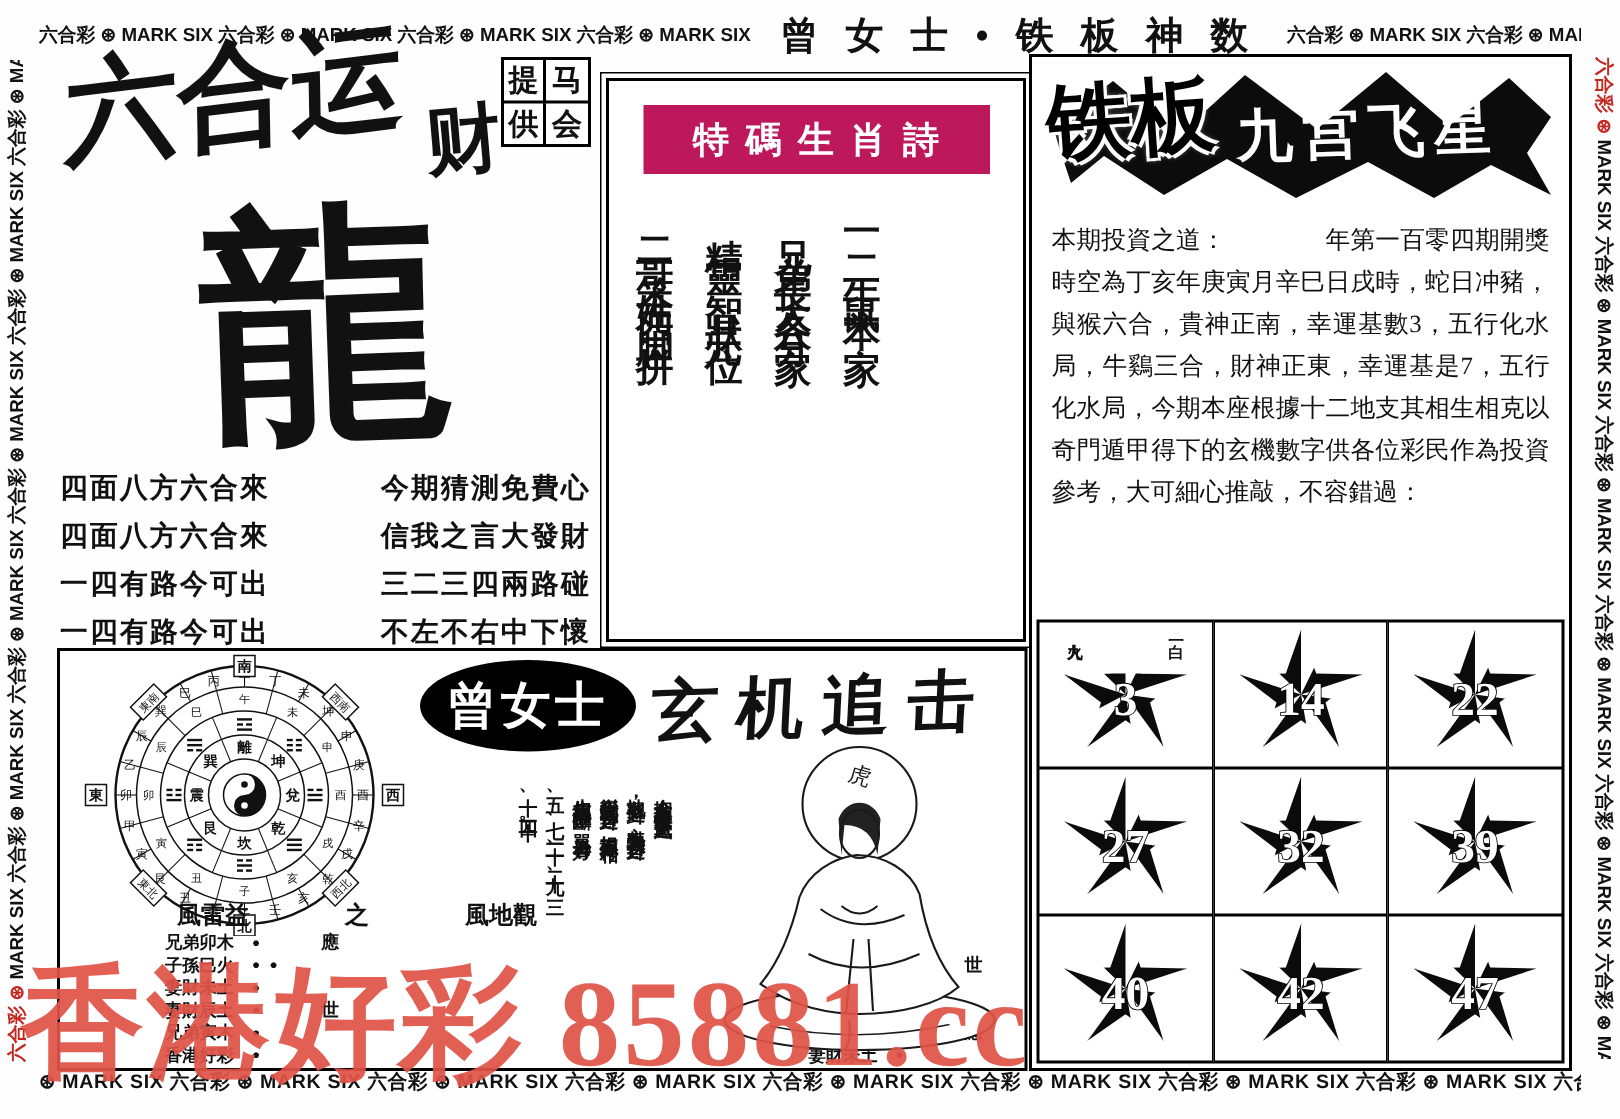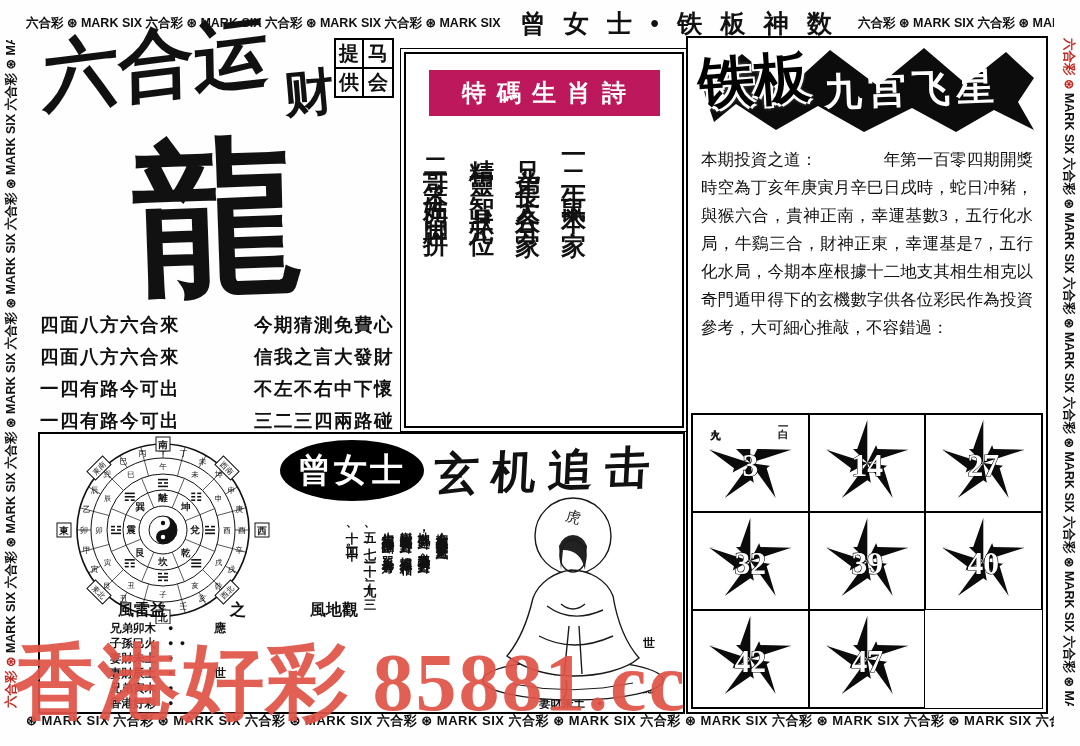--- a/index.html
+++ b/index.html
@@ -124,22 +124,22 @@
     <div class="poem">
       <div class="poem-col">
         <span>四面八方六合來</span>
         <span>四面八方六合來</span>
         <span>一四有路今可出</span>
         <span>一四有路今可出</span>
       </div>
       <div class="poem-col">
         <span>今期猜測免費心</span>
         <span>信我之言大發財</span>
+        <span>三二三四兩路碰</span>
         <span>不左不右中下懷</span>
-        <span>三二三四兩路碰</span>
       </div>
     </div>
     <div class="tagline">一日三餐交情不淺</div>
   </section>
 
   <section class="panel-poem">
     <div class="banner">特碼生肖詩</div>
     <div class="vpoem">
       <span>一二牛鼠本一家</span>
       <span>兄弟長大各分家</span>
@@ -175,20 +175,31 @@
         </div>
         <div class="star-cell">
           <svg class="star-svg" width="120" height="94" viewBox="0 0 120 94">
     <polygon points="60.0,2.0 70.6,32.4 102.8,33.1 77.1,52.6 86.5,83.4 60.0,65.0 33.5,83.4 42.9,52.6 17.2,33.1 49.4,32.4" fill="#0b0b0b"></polygon>
             <polygon points="60,47 60.0,2.0 70.7,25.2" fill="#fff"></polygon>
             <polygon points="60,47 102.8,33.1 84.1,50.4" fill="#fff"></polygon>
             <polygon points="60,47 86.5,83.4 64.2,70.9" fill="#fff"></polygon>
             <polygon points="60,47 33.5,83.4 38.5,58.4" fill="#fff"></polygon>
             <polygon points="60,47 17.2,33.1 42.5,30.1" fill="#fff"></polygon>
     <text x="60" y="61" text-anchor="middle" font-size="33" font-weight="900" fill="#fff" stroke="#000" stroke-width="1.2" paint-order="stroke">14</text>
+          </svg>
+        </div>
+        <div class="star-cell">
+          <svg class="star-svg" width="120" height="94" viewBox="0 0 120 94">
+    <polygon points="60.0,2.0 70.6,32.4 102.8,33.1 77.1,52.6 86.5,83.4 60.0,65.0 33.5,83.4 42.9,52.6 17.2,33.1 49.4,32.4" fill="#0b0b0b"></polygon>
+            <polygon points="60,47 60.0,2.0 70.7,25.2" fill="#fff"></polygon>
+            <polygon points="60,47 102.8,33.1 84.1,50.4" fill="#fff"></polygon>
+            <polygon points="60,47 86.5,83.4 64.2,70.9" fill="#fff"></polygon>
+            <polygon points="60,47 33.5,83.4 38.5,58.4" fill="#fff"></polygon>
+            <polygon points="60,47 17.2,33.1 42.5,30.1" fill="#fff"></polygon>
+    <text x="60" y="61" text-anchor="middle" font-size="33" font-weight="900" fill="#fff" stroke="#000" stroke-width="1.2" paint-order="stroke">22</text>
           </svg>
         </div>
         <div class="star-cell">
           <svg class="star-svg" width="120" height="94" viewBox="0 0 120 94">
     <polygon points="60.0,2.0 70.6,32.4 102.8,33.1 77.1,52.6 86.5,83.4 60.0,65.0 33.5,83.4 42.9,52.6 17.2,33.1 49.4,32.4" fill="#0b0b0b"></polygon>
             <polygon points="60,47 60.0,2.0 70.7,25.2" fill="#fff"></polygon>
             <polygon points="60,47 102.8,33.1 84.1,50.4" fill="#fff"></polygon>
             <polygon points="60,47 86.5,83.4 64.2,70.9" fill="#fff"></polygon>
             <polygon points="60,47 33.5,83.4 38.5,58.4" fill="#fff"></polygon>
             <polygon points="60,47 17.2,33.1 42.5,30.1" fill="#fff"></polygon>

